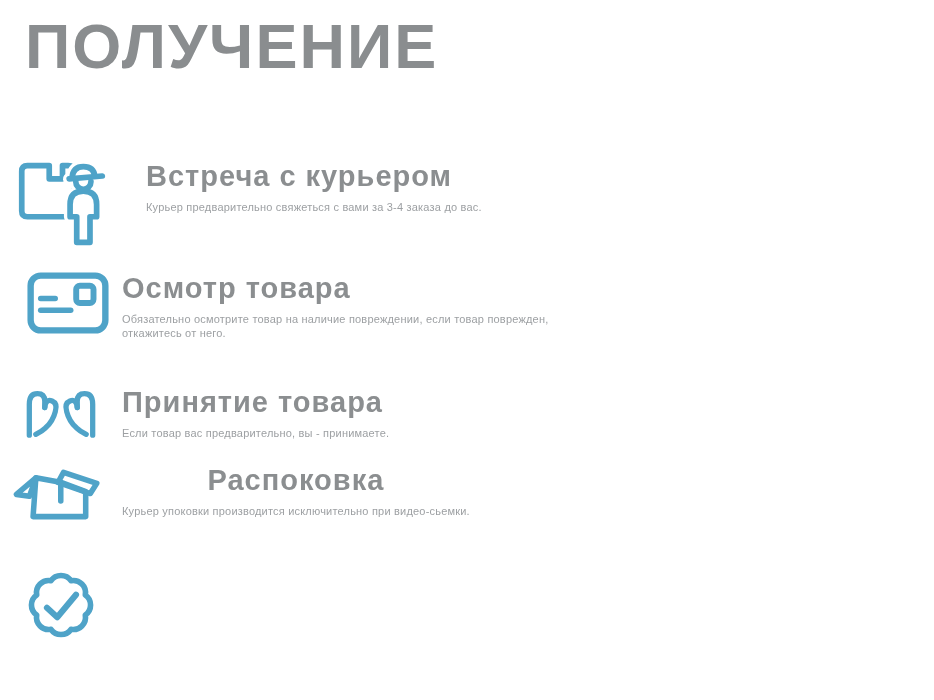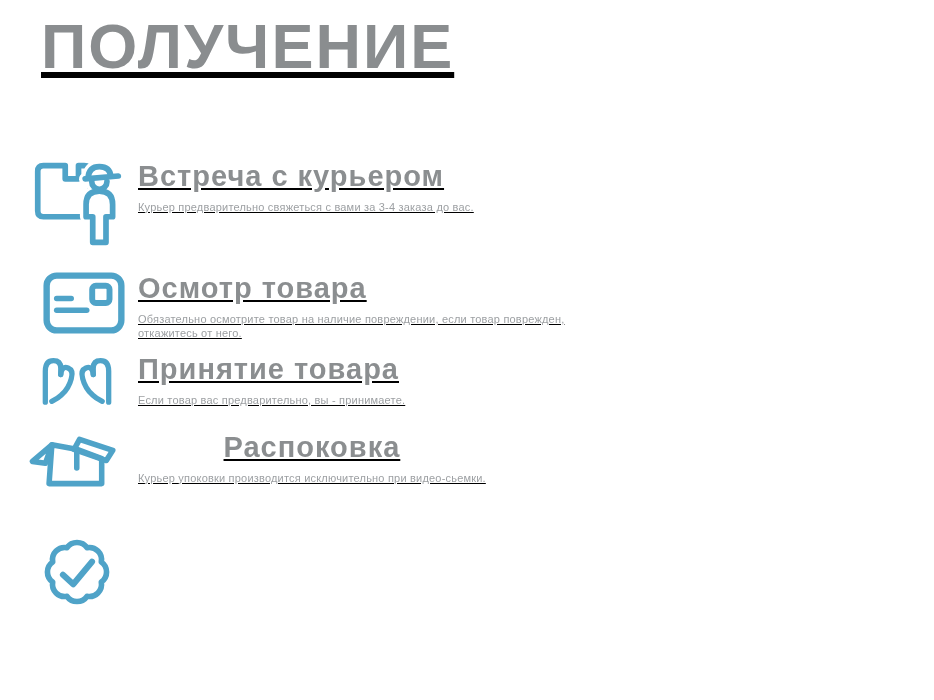--- a/index.html
+++ b/index.html
@@ -11,35 +11,35 @@
   }
   * { box-sizing: border-box; }
   html, body { margin: 0; padding: 0; }
   body {
     width: 934px;
     height: 700px;
     background: var(--background);
     font-family: "Liberation Sans", "DejaVu Sans", sans-serif;
     overflow: hidden;
   }
-  .page { padding: 10px 20px 0 41px; text-decoration: underline; }
+  .page { padding: 10px 20px 0 25px; }
   .page-title {
     margin: 0;
     font-size: 63px;
     font-weight: 800;
     letter-spacing: 2px;
     line-height: 1.15;
     color: var(--title-text);
   }
   .steps { margin-top: 76px; }
   .step { display: flex; align-items: flex-start; }
   .step + .step { }
-  .step-1 { margin-top: 8px; }
+  .step-1 { margin-top: 8px; gap: 24px; }
   .step-2 { margin-top: 21px; }
-  .step-3 { margin-top: 11px; }
+  .step-3 { margin-top: 44px; }
   .step-4 { margin-top: 22px; text-align: center; }
   .step-5 { margin-top: 24px; }
   .icon-col {
     width: 97px;
     flex-shrink: 0;
     color: var(--accent);
   }
   .ic-courier svg { margin-left: -10px; }
   .ic-card svg    { margin-left: 2px; margin-top: 2px; }
   .ic-hands svg   { margin-left: -3px; margin-top: 4px; }

